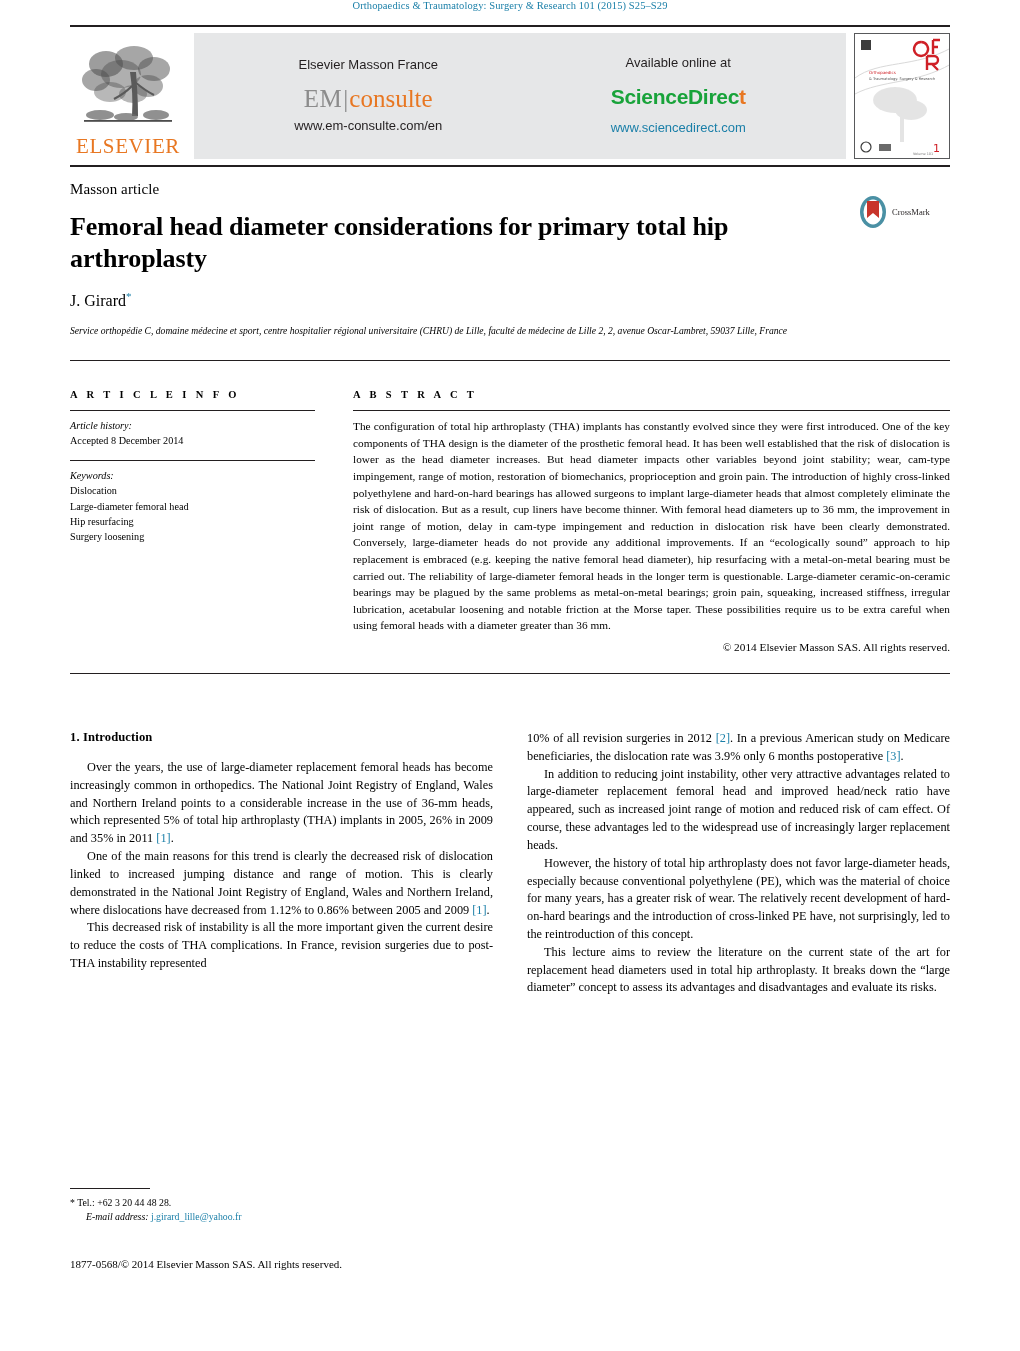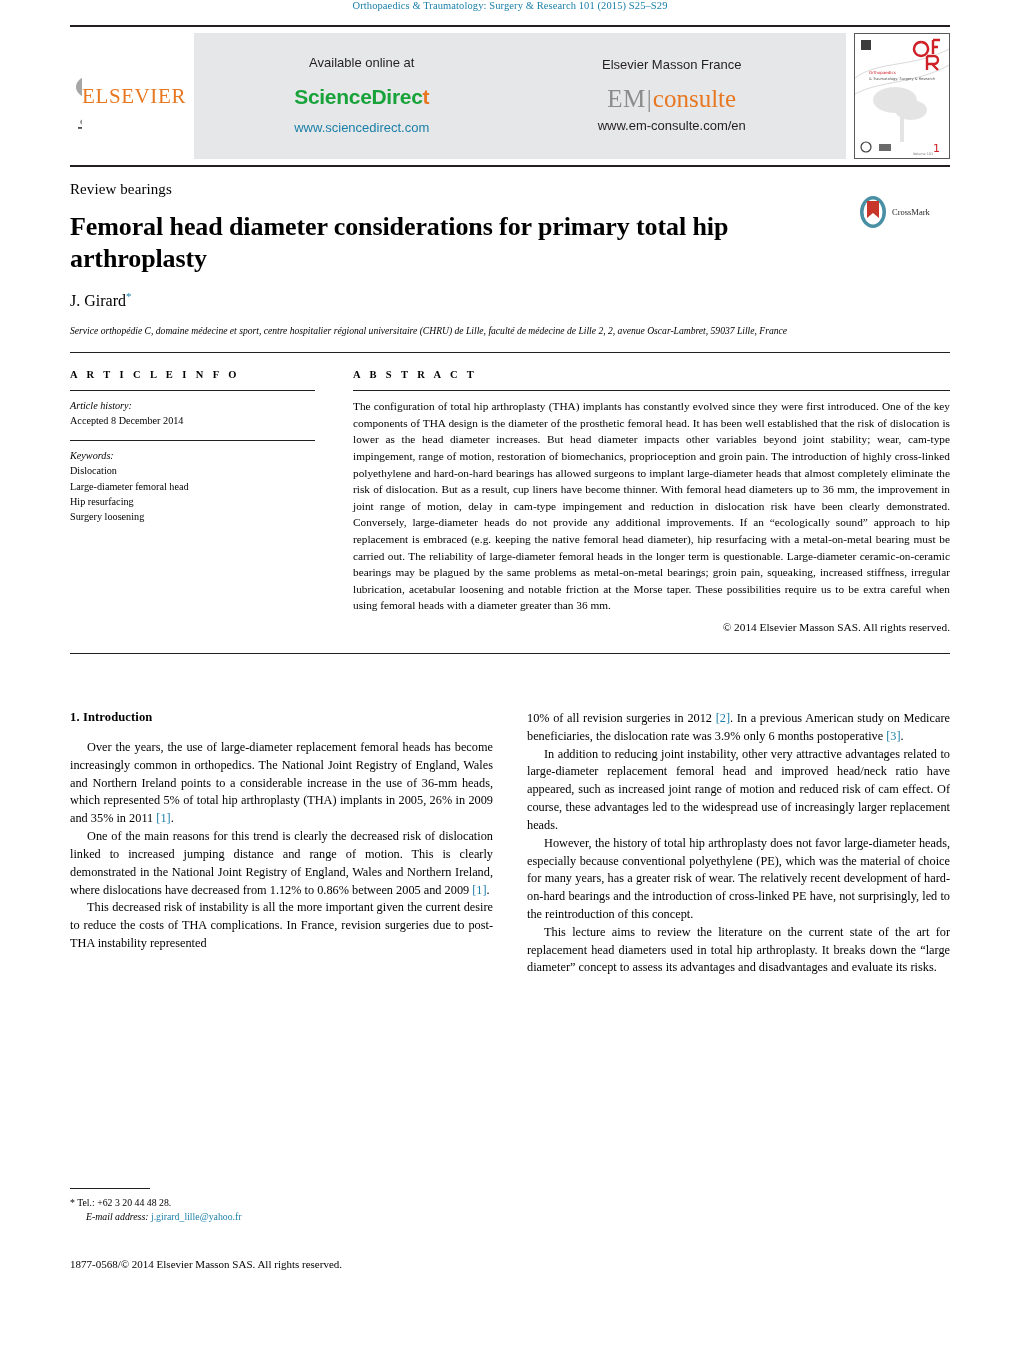--- a/index.html
+++ b/index.html
@@ -30,21 +30,21 @@
     border-top: 2.2px solid #231f20;
     padding-top: 6px;
     display: flex;
     align-items: stretch;
     gap: 8px;
   }
   .elsevier-logo {
     width: 116px;
     flex: 0 0 116px;
     display: flex;
-    flex-direction: row;
+    flex-direction: column;
     align-items: center;
     justify-content: flex-end;
     padding-bottom: 2px;
   }
   .tree {
     width: 104px;
     height: 92px;
     position: relative;
     overflow: hidden;
   }
@@ -151,23 +151,23 @@
     gap: 4px;
   }
   .crossmark-label {
     font-size: 8.5px;
     font-family: "Liberation Serif", serif;
     color: #231f20;
   }
 
   
   .infobox {
-    margin-top: 14px;
+    margin-top: 22px;
     border-top: 1.2px solid #231f20;
-    padding-top: 16px;
+    padding-top: 28px;
     display: flex;
     gap: 38px;
   }
   .col-info { flex: 0 0 245px; width: 245px; }
   .col-abs { flex: 1 1 auto; }
 
   .sechead {
     font-size: 10.5px;
     font-weight: bold;
     letter-spacing: 3.4px;
@@ -291,29 +291,29 @@
           </g>
           <rect x="8" y="78" width="88" height="1.8" fill="#4d4d4d"></rect>
         </svg>
       </div>
       <div class="elsevier-word">ELSEVIER</div>
     </div>
 
     <div class="banner">
 
       <div class="banner-col">
+        <div class="banner-top">Elsevier Masson France</div>
+        <div class="em-logo"><span class="em">EM</span><span class="bar">|</span><span class="consulte">consulte</span></div>
+        <div class="banner-url dark">www.em-consulte.com/en</div>
+      </div>
+
+      <div class="banner-col">
         <div class="banner-top">Available online at</div>
         <div class="sd-logo"><span>ScienceDirec</span><span class="tail">t</span></div>
         <div class="banner-url">www.sciencedirect.com</div>
-      </div>
-
-      <div class="banner-col">
-        <div class="banner-top">Elsevier Masson France</div>
-        <div class="em-logo"><span class="em">EM</span><span class="bar">|</span><span class="consulte">consulte</span></div>
-        <div class="banner-url dark">www.em-consulte.com/en</div>
       </div>
 
     </div>
 
     <div class="cover-thumb">
       <svg viewBox="0 0 96 126" width="96" height="126">
         <rect x="0" y="0" width="96" height="126" fill="#fff"></rect>
         <rect x="6" y="6" width="10" height="10" fill="#3c3c3c"></rect>
         <g fill="none" stroke="#d9d9d9" stroke-width="1">
           <path d="M0 44 C24 26 60 34 96 14"></path>
@@ -337,21 +337,21 @@
         <text x="58" y="121" font-family="DejaVu Sans, sans-serif" font-size="3.4" fill="#777">Volume 101</text>
       </svg>
     </div>
 
   </div>
 
   <div class="title-rule"></div>
 
   <div class="title-row">
     <div class="title-main">
-      <div class="article-type">Review bearings</div>
+      <div class="article-type">Masson article</div>
       <h1 class="title">Femoral head diameter considerations for primary total hip arthroplasty</h1>
       <div class="authors"><span>J. Girard</span><sup>*</sup></div>
       <div class="affiliation">Service orthopédie C, domaine médecine et sport, centre hospitalier régional universitaire (CHRU) de Lille, faculté de médecine de Lille 2, 2, avenue Oscar-Lambret, 59037 Lille, France</div>
     </div>
     <div class="crossmark">
       <svg width="30" height="34" viewBox="0 0 30 34">
         <ellipse cx="15" cy="17" rx="13" ry="16" fill="#4a90a4"></ellipse>
         <ellipse cx="15" cy="17" rx="9.5" ry="12.5" fill="#ffffff"></ellipse>
         <path d="M9 6 h12 v17 l-6 -5 l-6 5 Z" fill="#c8352b"></path>
       </svg>

